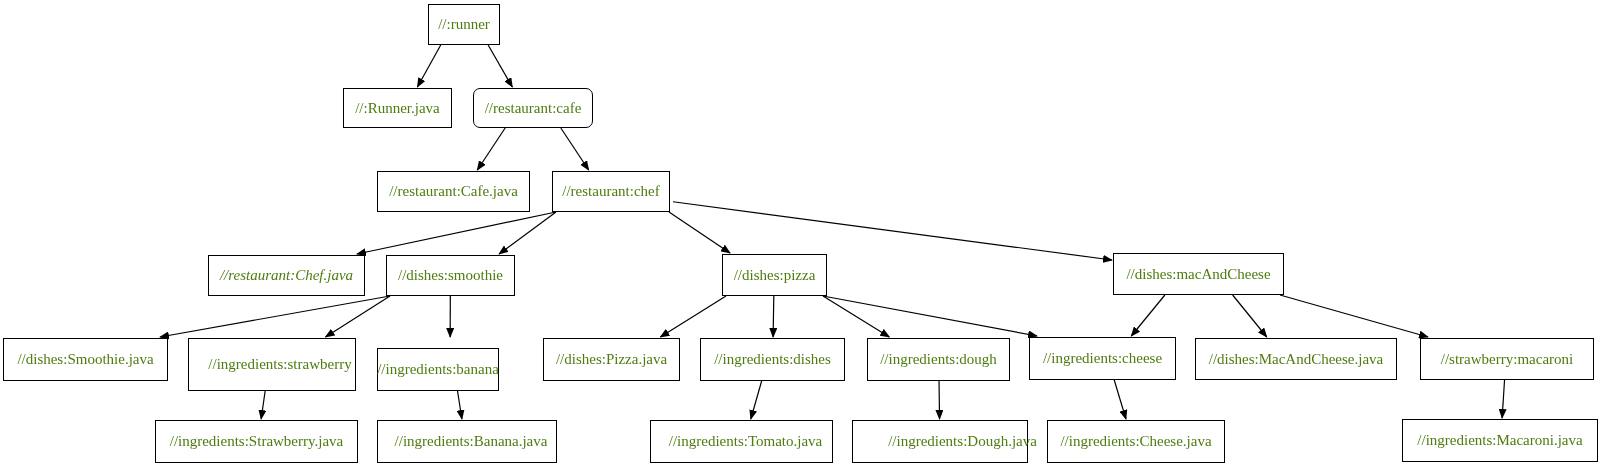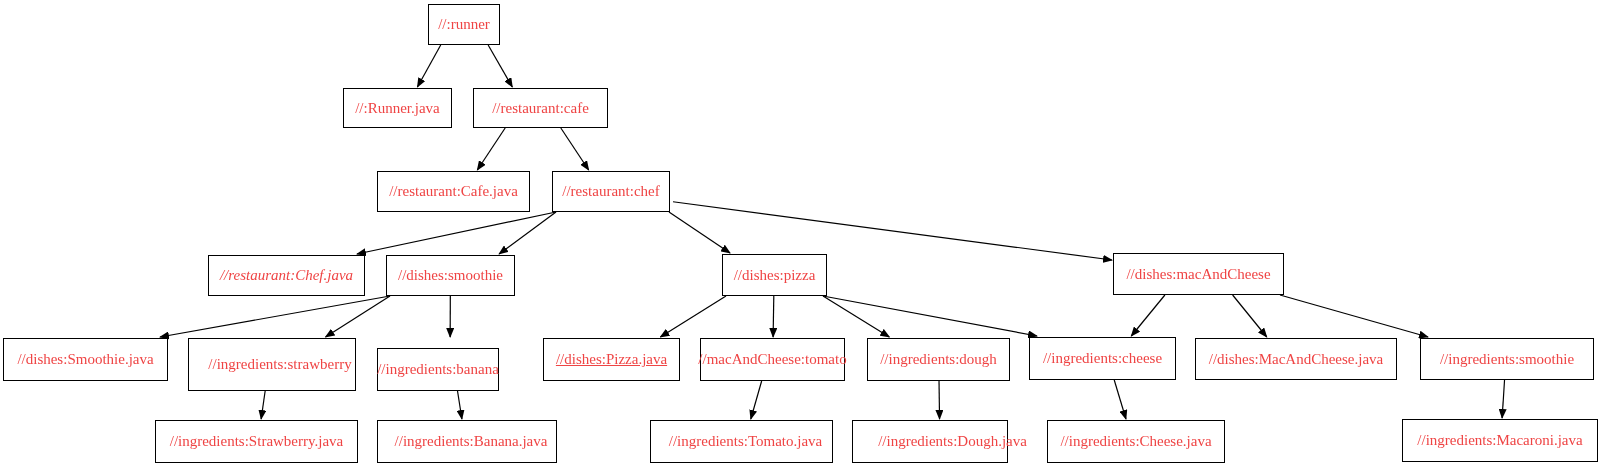--- a/index.html
+++ b/index.html
@@ -27,21 +27,21 @@
   .node {
     position: absolute;
     box-sizing: border-box;
     border: 1px solid #000000;
     background: #ffffff;
     display: flex;
     align-items: center;
     justify-content: center;
     font-size: 15px;
     line-height: 1;
-    color: #ef4444;
+    color: #4d7c0f;
     white-space: nowrap;
   }
 </style>
 </head>
 <body>
 
 <div class="graph-canvas" style="background: rgb(255, 255, 255);">
   <svg class="edge-layer" width="1600" height="468" viewBox="0 0 1600 468" xmlns="http://www.w3.org/2000/svg">
     <defs>
       <marker id="arrow" markerWidth="10" markerHeight="8" refX="9" refY="4" orient="auto" markerUnits="userSpaceOnUse">
@@ -71,36 +71,36 @@
         <line x1="1280" y1="295" x2="1428" y2="337" stroke="#000000" stroke-width="1.2" marker-end="url(#arrow)"></line>
         <line x1="761.65" y1="381" x2="750.8" y2="419" stroke="#000000" stroke-width="1.2" marker-end="url(#arrow)"></line>
         <line x1="939.025" y1="381" x2="939.55" y2="419" stroke="#000000" stroke-width="1.2" marker-end="url(#arrow)"></line>
         <line x1="1114.225" y1="380" x2="1125.95" y2="419" stroke="#000000" stroke-width="1.2" marker-end="url(#arrow)"></line>
         <line x1="1504.55" y1="380" x2="1502.1" y2="418" stroke="#000000" stroke-width="1.2" marker-end="url(#arrow)"></line>
       </g>
   </svg>
   <div id="nodes">
       <div class="node" style="left: 428px; top: 4px; width: 72px; height: 41px; border-color: rgb(0, 0, 0); background: rgb(255, 255, 255);">//:runner</div>
       <div class="node" style="left: 343px; top: 88px; width: 109px; height: 40px; border-color: rgb(0, 0, 0); background: rgb(255, 255, 255);">//:Runner.java</div>
-      <div class="node" style="left: 473px; top: 88px; width: 135px; height: 40px; border-color: rgb(0, 0, 0); background: rgb(255, 255, 255);">//restaurant:cafe</div>
+      <div class="node" style="left: 473px; top: 88px; width: 120px; height: 40px; border-color: rgb(0, 0, 0); background: rgb(255, 255, 255); border-radius: 7px;">//restaurant:cafe</div>
       <div class="node" style="left: 377px; top: 171px; width: 153px; height: 41px; border-color: rgb(0, 0, 0); background: rgb(255, 255, 255);">//restaurant:Cafe.java</div>
       <div class="node" style="left: 552px; top: 171px; width: 118px; height: 41px; border-color: rgb(0, 0, 0); background: rgb(255, 255, 255);">//restaurant:chef</div>
       <div class="node" style="left: 208px; top: 255px; width: 157px; height: 41px; border-color: rgb(0, 0, 0); background: rgb(255, 255, 255); font-style: italic;">//restaurant:Chef.java</div>
       <div class="node" style="left: 386px; top: 255px; width: 129px; height: 41px; border-color: rgb(0, 0, 0); background: rgb(255, 255, 255);">//dishes:smoothie</div>
       <div class="node" style="left: 722px; top: 254px; width: 105px; height: 42px; border-color: rgb(0, 0, 0); background: rgb(255, 255, 255);">//dishes:pizza</div>
       <div class="node" style="left: 1113px; top: 253px; width: 171px; height: 42px; border-color: rgb(0, 0, 0); background: rgb(255, 255, 255);">//dishes:macAndCheese</div>
       <div class="node" style="left: 3px; top: 338px; width: 165px; height: 43px; border-color: rgb(0, 0, 0); background: rgb(255, 255, 255);">//dishes:Smoothie.java</div>
       <div class="node" style="left: 188px; top: 338px; width: 168px; height: 53px; border-color: rgb(0, 0, 0); background: rgb(255, 255, 255); padding-left: 16px;">//ingredients:strawberry</div>
       <div class="node" style="left: 377px; top: 348px; width: 122px; height: 43px; border-color: rgb(0, 0, 0); background: rgb(255, 255, 255);">//ingredients:banana</div>
-      <div class="node" style="left: 543px; top: 338px; width: 137px; height: 43px; border-color: rgb(0, 0, 0); background: rgb(255, 255, 255); text-decoration: underline;">//dishes:Pizza.java</div>
-      <div class="node" style="left: 700px; top: 338px; width: 145px; height: 43px; border-color: rgb(0, 0, 0); background: rgb(255, 255, 255);">//macAndCheese:tomato</div>
+      <div class="node" style="left: 543px; top: 338px; width: 137px; height: 43px; border-color: rgb(0, 0, 0); background: rgb(255, 255, 255);">//dishes:Pizza.java</div>
+      <div class="node" style="left: 700px; top: 338px; width: 145px; height: 43px; border-color: rgb(0, 0, 0); background: rgb(255, 255, 255);">//ingredients:dishes</div>
       <div class="node" style="left: 867px; top: 338px; width: 143px; height: 43px; border-color: rgb(0, 0, 0); background: rgb(255, 255, 255);">//ingredients:dough</div>
       <div class="node" style="left: 1029px; top: 337px; width: 147px; height: 43px; border-color: rgb(0, 0, 0); background: rgb(255, 255, 255);">//ingredients:cheese</div>
       <div class="node" style="left: 1195px; top: 338px; width: 202px; height: 42px; border-color: rgb(0, 0, 0); background: rgb(255, 255, 255);">//dishes:MacAndCheese.java</div>
-      <div class="node" style="left: 1420px; top: 338px; width: 174px; height: 42px; border-color: rgb(0, 0, 0); background: rgb(255, 255, 255);">//ingredients:smoothie</div>
+      <div class="node" style="left: 1420px; top: 338px; width: 174px; height: 42px; border-color: rgb(0, 0, 0); background: rgb(255, 255, 255);">//strawberry:macaroni</div>
       <div class="node" style="left: 155px; top: 420px; width: 203px; height: 43px; border-color: rgb(0, 0, 0); background: rgb(255, 255, 255);">//ingredients:Strawberry.java</div>
       <div class="node" style="left: 377px; top: 420px; width: 180px; height: 43px; border-color: rgb(0, 0, 0); background: rgb(255, 255, 255); padding-left: 8px;">//ingredients:Banana.java</div>
       <div class="node" style="left: 650px; top: 420px; width: 183px; height: 43px; border-color: rgb(0, 0, 0); background: rgb(255, 255, 255); padding-left: 8px;">//ingredients:Tomato.java</div>
-      <div class="node" style="left: 852px; top: 420px; width: 156px; height: 43px; border-color: rgb(0, 0, 0); background: rgb(255, 255, 255); padding-left: 45px;">//ingredients:Dough.java</div>
+      <div class="node" style="left: 852px; top: 420px; width: 176px; height: 43px; border-color: rgb(0, 0, 0); background: rgb(255, 255, 255); padding-left: 45px;">//ingredients:Dough.java</div>
       <div class="node" style="left: 1047px; top: 420px; width: 178px; height: 43px; border-color: rgb(0, 0, 0); background: rgb(255, 255, 255);">//ingredients:Cheese.java</div>
       <div class="node" style="left: 1402px; top: 419px; width: 196px; height: 43px; border-color: rgb(0, 0, 0); background: rgb(255, 255, 255);">//ingredients:Macaroni.java</div>
     </div>
 </div>
 
 </body></html>

